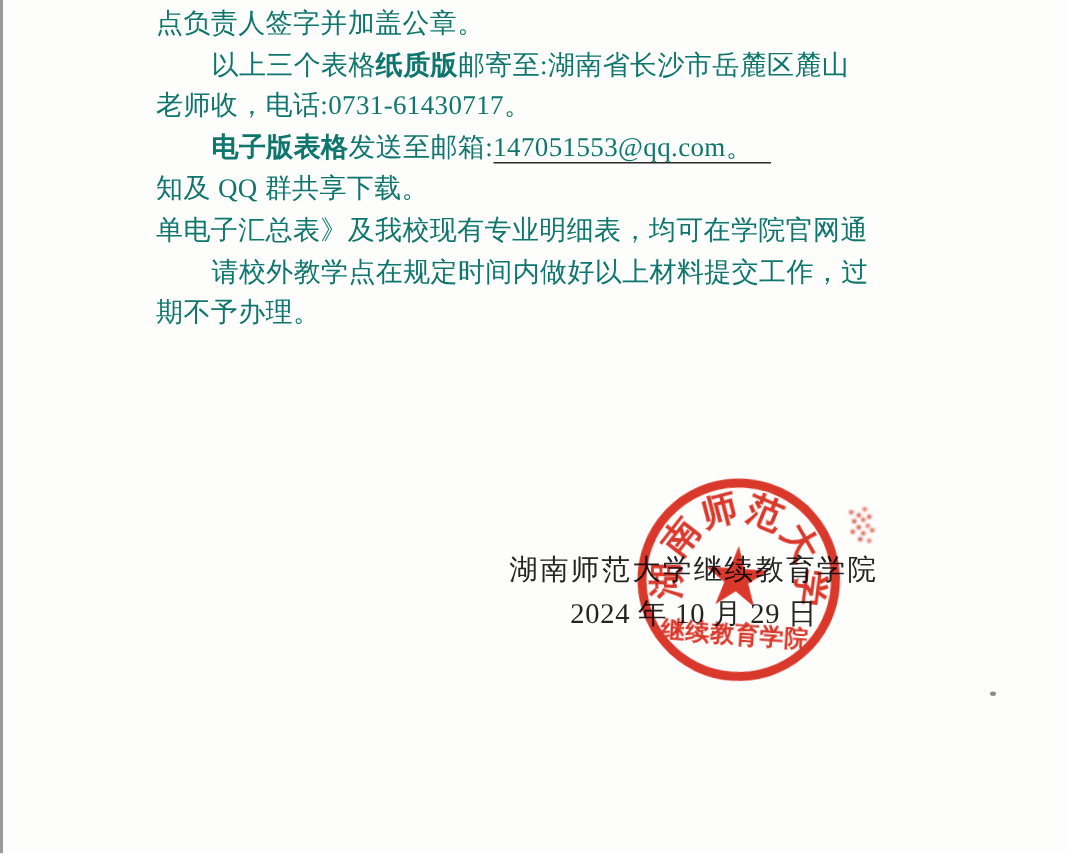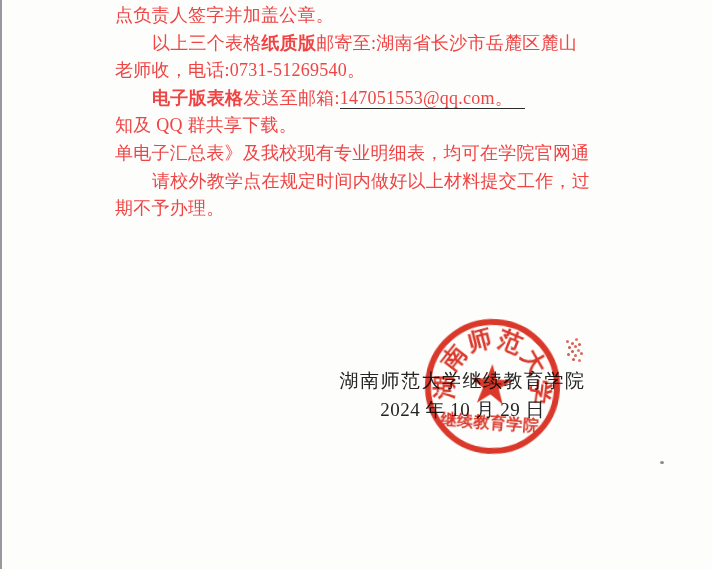--- a/index.html
+++ b/index.html
@@ -6,22 +6,22 @@
   .screen {
     position:relative; width:712px; height:569px;
     background:#fdfdfc; overflow:hidden;
     font-family:"Liberation Serif","DejaVu Serif",serif;
   }
   .scan-edge {
     position:absolute; left:0; top:0; width:2px; height:569px;
     background:#97999c;
   }
   .doc {
-    position:absolute; left:115px; top:2px; width:515px;
-    font-size:18px; line-height:27.6px; color:#ef4444;
+    position:absolute; left:104px; top:2px; width:515px;
+    font-size:18px; line-height:27.6px; color:#0f766e;
   }
   .line { white-space:pre; letter-spacing:0.25px; }
   .indent { padding-left:37px; }
   .b { font-weight:bold;margin-top:16px; }
   .u { border-bottom:1.6px solid #2b2b2b; padding-right:12px;text-align:right; }
   .sig {
     position:absolute; left:290px; top:366px; width:345px;
     text-align:center; color:#242424; font-size:19px; line-height:29px;
   }
   .sig-org { letter-spacing:1.5px; white-space:pre; }
@@ -49,21 +49,21 @@
 </head>
 <body>
 
 <div class="screen">
 
   <div class="scan-edge"></div>
 
   <div class="doc">
     <div class="line"><span>点负责人签字并加盖公章。</span></div>
     <div class="line indent"><span>以上三个表格</span><span class="b">纸质版</span><span>邮寄至:湖南省长沙市岳麓区麓山</span></div>
-    <div class="line"><span>老师收，电话:0731-51269540。</span></div>
+    <div class="line"><span>老师收，电话:0731-61430717。</span></div>
     <div class="line indent"><span class="b">电子版表格</span><span>发送至邮箱:</span><span class="u">147051553@qq.com。</span></div>
     <div class="line"><span>知及 QQ 群共享下载。</span></div>
     <div class="line"><span>单电子汇总表》及我校现有专业明细表，均可在学院官网通</span></div>
     <div class="line indent"><span>请校外教学点在规定时间内做好以上材料提交工作，过</span></div>
     <div class="line"><span>期不予办理。</span></div>
   </div>
 
   <div class="sig">
     <div class="sig-org">湖南师范大学继续教育学院</div>
     <div class="sig-date">2024 年 10 月 29 日</div>

